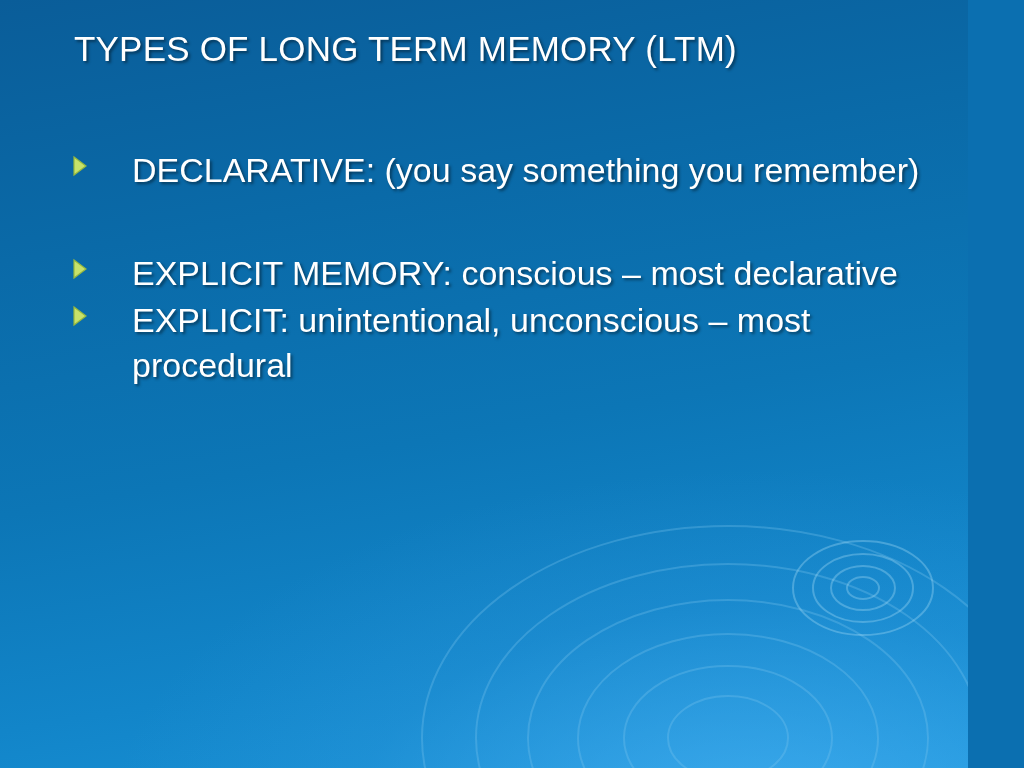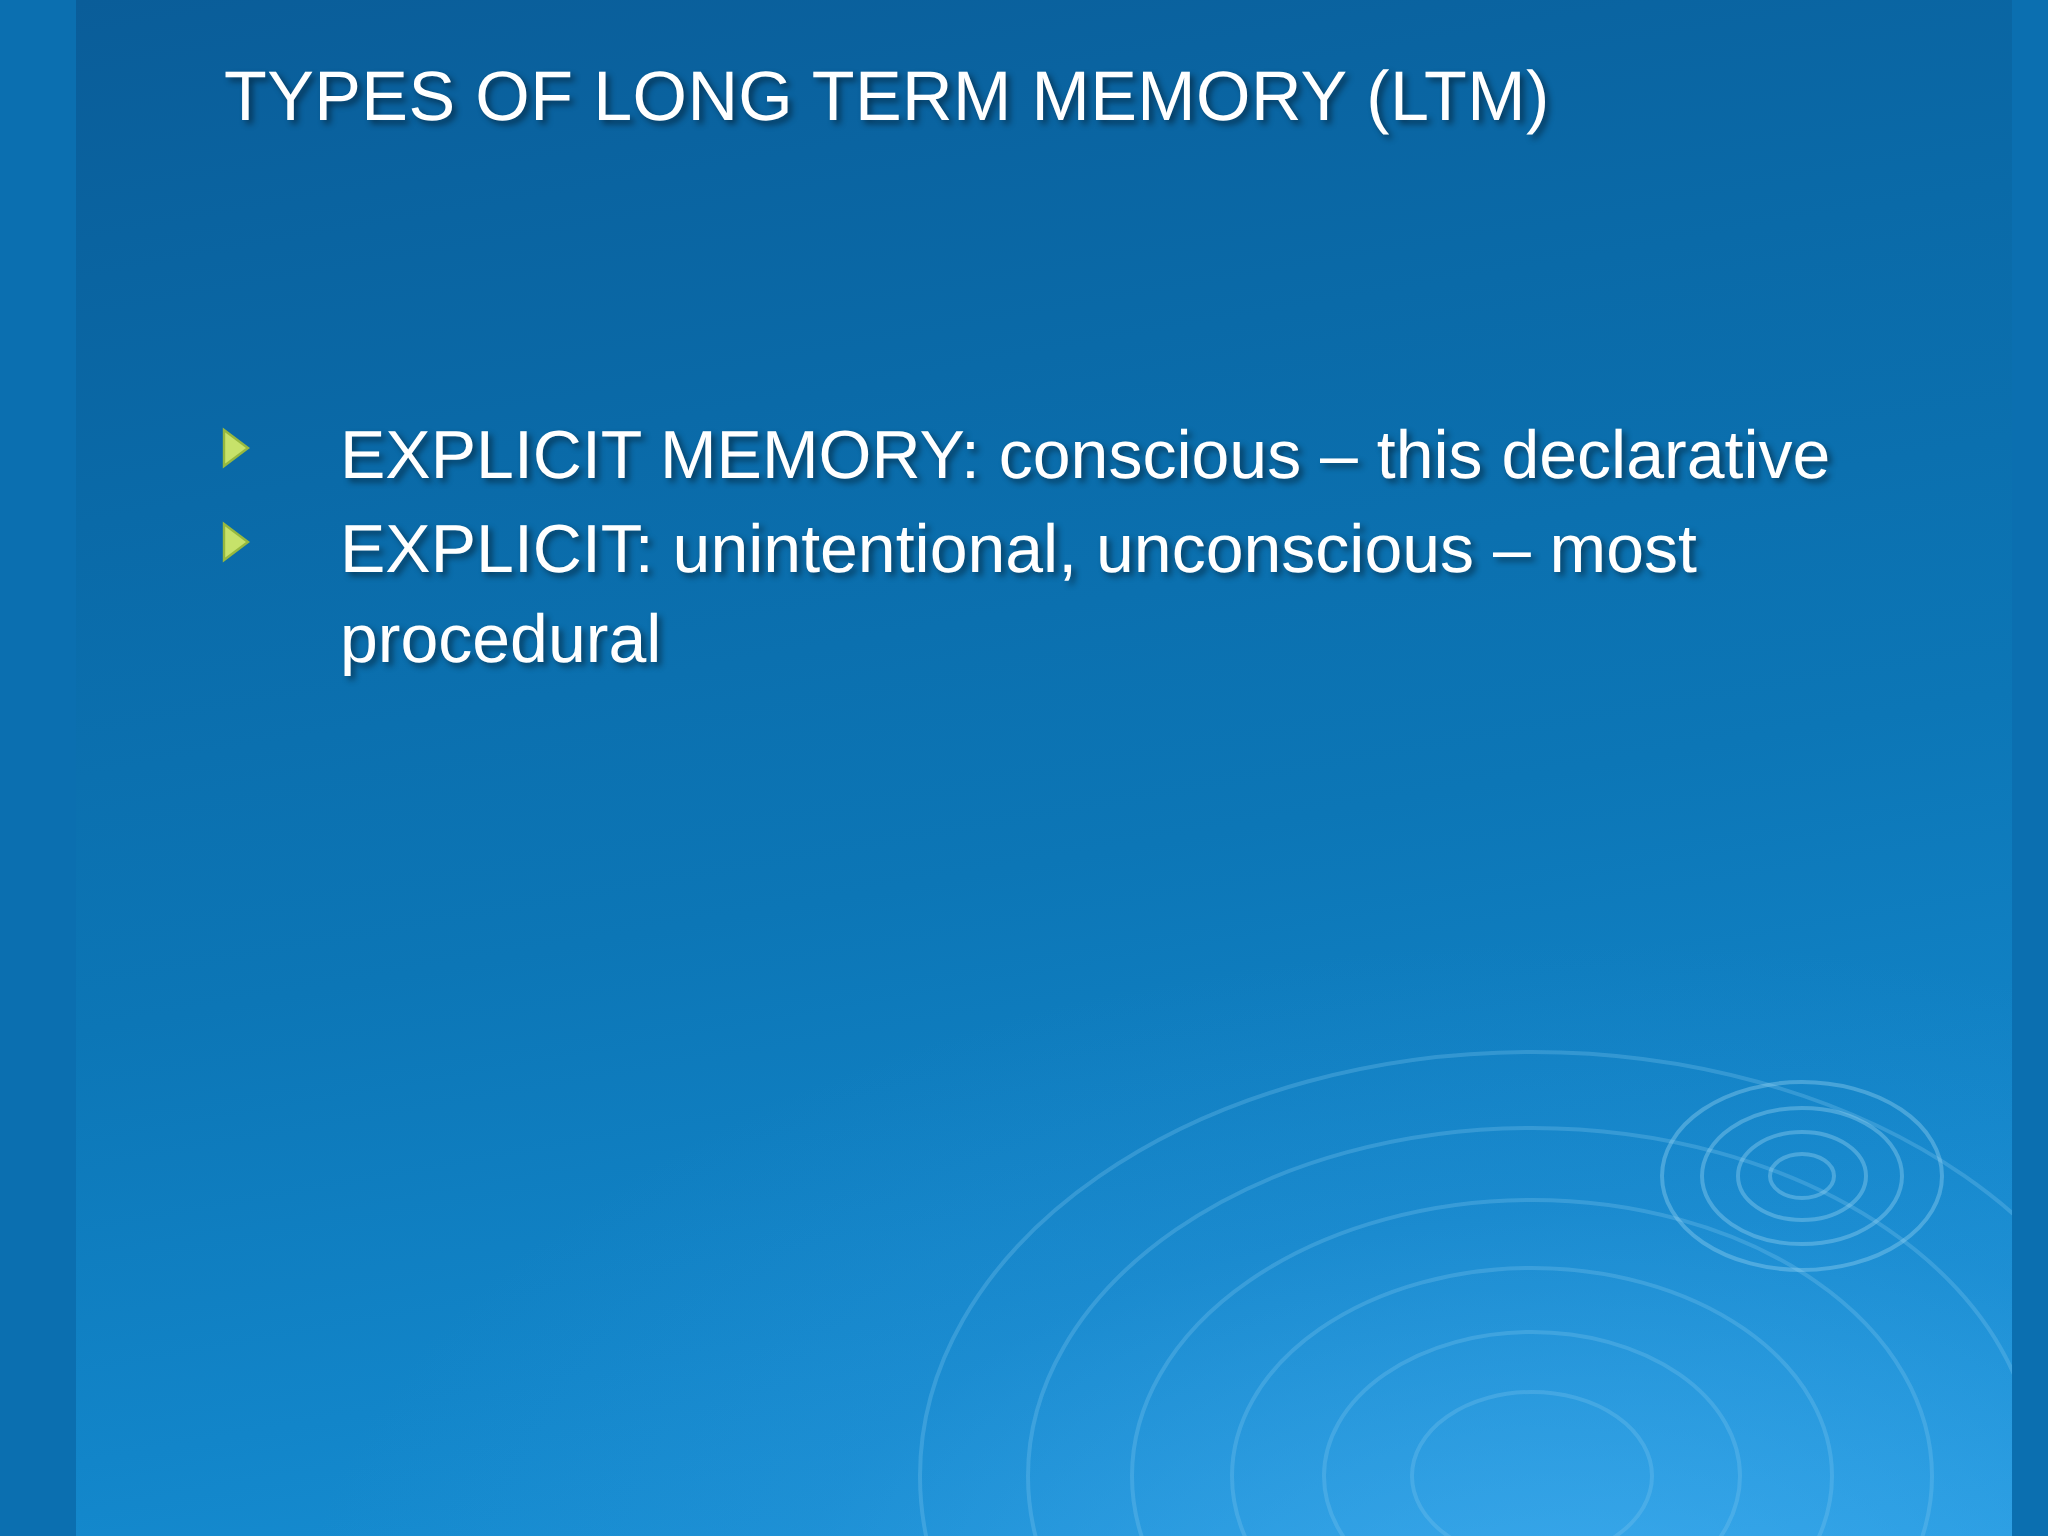--- a/index.html
+++ b/index.html
@@ -14,21 +14,20 @@
     background: #0b6fb0;
   }
   .slide {
     position: relative;
     width: 968px;
     height: 768px;
     background:
       radial-gradient(ellipse 900px 500px at 78% 108%, rgba(90,190,255,0.55) 0%, rgba(60,160,230,0.20) 45%, rgba(30,120,200,0.0) 72%),
       linear-gradient(170deg, #0a5d99 0%, #0a6aa8 28%, #0c76b6 55%, #1285c9 78%, #1b95da 100%);
     overflow: hidden;
-    margin-left: 38px;
   }
   
   .ripples {
     position: absolute;
     right: -60px;
     bottom: -150px;
     width: 640px;
     height: 480px;
     pointer-events: none;
   }
@@ -118,29 +117,37 @@
         <ellipse cx="95" cy="60" rx="50" ry="34"></ellipse>
         <ellipse cx="95" cy="60" rx="70" ry="47"></ellipse>
       </g>
     </svg>
   </div>
 
   <div class="title">TYPES OF LONG TERM MEMORY (LTM)</div>
 
   <ul class="body-list">
 
+    <li class="bullet-row">
+      <span class="marker">
+        <svg width="22" height="22" viewBox="0 0 22 22" aria-hidden="true">
+          <path d="M4 2 L16 11 L4 20 Z" fill="#c7e26a" stroke="#96b83f" stroke-width="1.2"></path>
+        </svg>
+      </span>
+      <span class="btext">DECLARATIVE: (you say something you remember)</span>
+    </li>
 
 
     <li class="bullet-row group-gap">
       <span class="marker">
         <svg width="22" height="22" viewBox="0 0 22 22" aria-hidden="true">
           <path d="M4 2 L16 11 L4 20 Z" fill="#c7e26a" stroke="#96b83f" stroke-width="1.2"></path>
         </svg>
       </span>
-      <span class="btext">EXPLICIT MEMORY: conscious – this declarative</span>
+      <span class="btext">EXPLICIT MEMORY: conscious – most declarative</span>
     </li>
 
     <li class="bullet-row">
       <span class="marker">
         <svg width="22" height="22" viewBox="0 0 22 22" aria-hidden="true">
           <path d="M4 2 L16 11 L4 20 Z" fill="#c7e26a" stroke="#96b83f" stroke-width="1.2"></path>
         </svg>
       </span>
       <span class="btext">EXPLICIT: unintentional, unconscious – most procedural</span>
     </li>

